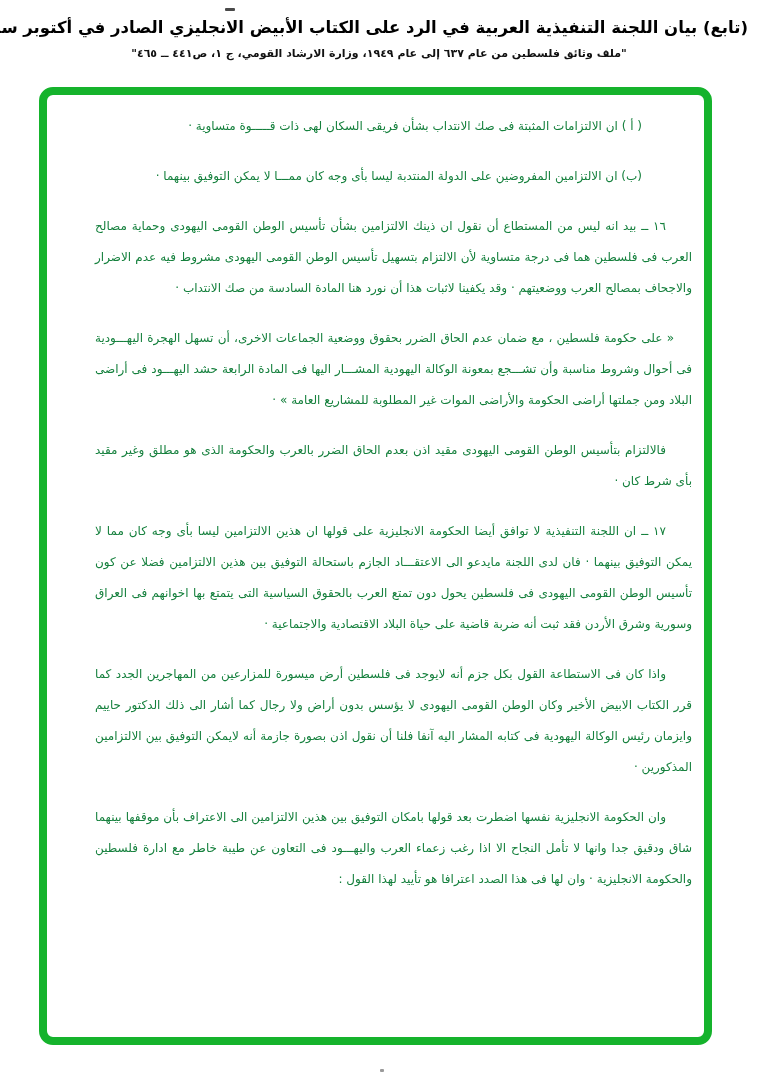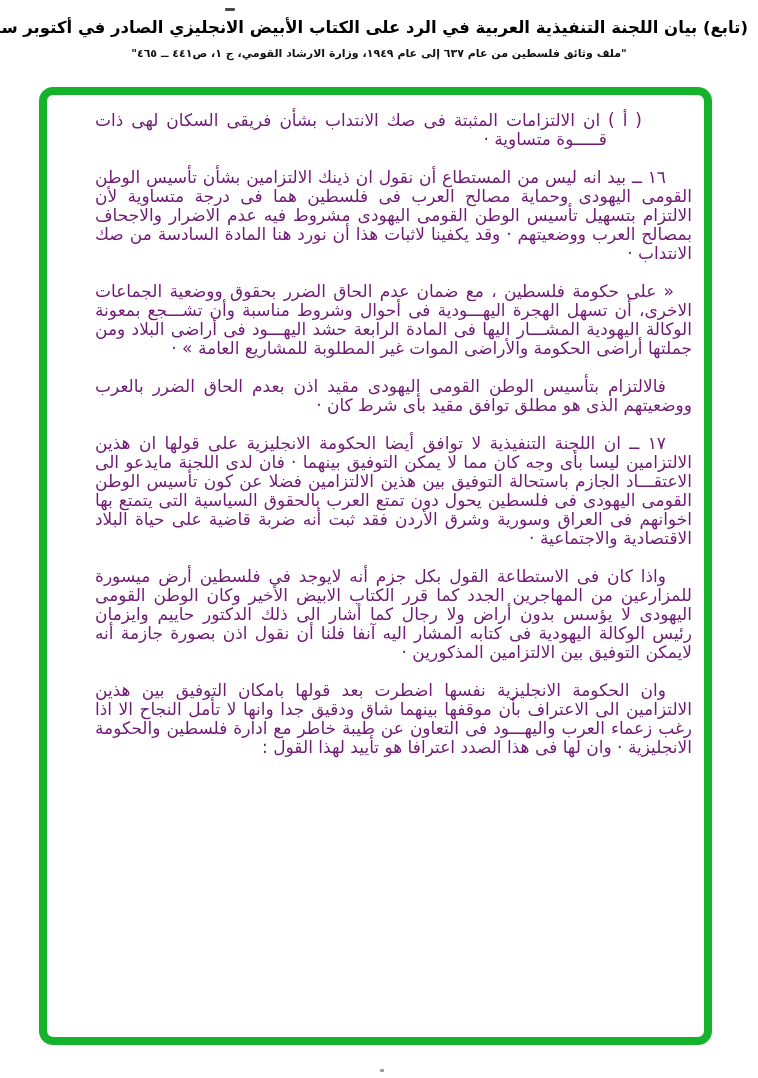--- a/index.html
+++ b/index.html
@@ -61,23 +61,23 @@
     border: 8px solid #15b32c;
     border-radius: 14px;
     background: #ffffff;
     padding: 16px 12px 20px 48px;
   }
 
   
   .content {
     direction: rtl;
     text-align: justify;
-    font-size: 17px;
-    line-height: 19px;
-    color: #701a75;
+    font-size: 12px;
+    line-height: 31px;
+    color: #15803d;
     text-justify: inter-word;
   }
   .para { margin: 0 0 19px 0; }
   .para:last-child { margin-bottom: 16px; }
 
   
   .p-list {
     padding-right: 85px;
     text-indent: -35px;
   }
@@ -100,26 +100,27 @@
 <div class="header">
   <div class="title-main">(تابع) بيان اللجنة التنفيذية العربية في الرد على الكتاب الأبيض الانجليزي الصادر في أكتوبر سنة ١٩٣٠</div>
   <div class="title-source">"ملف وثائق فلسطين من عام ٦٣٧ إلى عام ١٩٤٩، وزارة الارشاد القومي، ج ١، ص٤٤١ ــ ٤٦٥"</div>
 </div>
 
 <div class="doc-frame">
   <div class="content">
 
     <div class="para p-list">( أ ) ان الالتزامات المثبتة فى صك الانتداب بشأن فريقى السكان لهى ذات قـــــوة متساوية ·</div>
 
+    <div class="para p-list">(ب) ان الالتزامين المفروضين على الدولة المنتدبة ليسا بأى وجه كان ممـــا لا يمكن التوفيق بينهما ·</div>
 
     <div class="para p-body">١٦ ــ بيد انه ليس من المستطاع أن نقول ان ذينك الالتزامين بشأن تأسيس الوطن القومى اليهودى وحماية مصالح العرب فى فلسطين هما فى درجة متساوية لأن الالتزام بتسهيل تأسيس الوطن القومى اليهودى مشروط فيه عدم الاضرار والاجحاف بمصالح العرب ووضعيتهم · وقد يكفينا لاثبات هذا أن نورد هنا المادة السادسة من صك الانتداب ·</div>
 
     <div class="para p-quote">« على حكومة فلسطين ، مع ضمان عدم الحاق الضرر بحقوق ووضعية الجماعات الاخرى، أن تسهل الهجرة اليهـــودية فى أحوال وشروط مناسبة وأن تشـــجع بمعونة الوكالة اليهودية المشـــار اليها فى المادة الرابعة حشد اليهـــود فى أراضى البلاد ومن جملتها أراضى الحكومة والأراضى الموات غير المطلوبة للمشاريع العامة » ·</div>
 
-    <div class="para p-body">فالالتزام بتأسيس الوطن القومى اليهودى مقيد اذن بعدم الحاق الضرر بالعرب ووضعيتهم الذى هو مطلق توافق مقيد بأى شرط كان ·</div>
+    <div class="para p-body">فالالتزام بتأسيس الوطن القومى اليهودى مقيد اذن بعدم الحاق الضرر بالعرب والحكومة الذى هو مطلق وغير مقيد بأى شرط كان ·</div>
 
 
     <div class="para p-body">١٧ ــ ان اللجنة التنفيذية لا توافق أيضا الحكومة الانجليزية على قولها ان هذين الالتزامين ليسا بأى وجه كان مما لا يمكن التوفيق بينهما · فان لدى اللجنة مايدعو الى الاعتقـــاد الجازم باستحالة التوفيق بين هذين الالتزامين فضلا عن كون تأسيس الوطن القومى اليهودى فى فلسطين يحول دون تمتع العرب بالحقوق السياسية التى يتمتع بها اخوانهم فى العراق وسورية وشرق الأردن فقد ثبت أنه ضربة قاضية على حياة البلاد الاقتصادية والاجتماعية ·</div>
 
     <div class="para p-body">واذا كان فى الاستطاعة القول بكل جزم أنه لايوجد فى فلسطين أرض ميسورة للمزارعين من المهاجرين الجدد كما قرر الكتاب الابيض الأخير وكان الوطن القومى اليهودى لا يؤسس بدون أراض ولا رجال كما أشار الى ذلك الدكتور حاييم وايزمان رئيس الوكالة اليهودية فى كتابه المشار اليه آنفا فلنا أن نقول اذن بصورة جازمة أنه لايمكن التوفيق بين الالتزامين المذكورين ·</div>
 
     <div class="para p-body">وان الحكومة الانجليزية نفسها اضطرت بعد قولها بامكان التوفيق بين هذين الالتزامين الى الاعتراف بأن موقفها بينهما شاق ودقيق جدا وانها لا تأمل النجاح الا اذا رغب زعماء العرب واليهـــود فى التعاون عن طيبة خاطر مع ادارة فلسطين والحكومة الانجليزية · وان لها فى هذا الصدد اعترافا هو تأييد لهذا القول :</div>
 
   </div>
 

